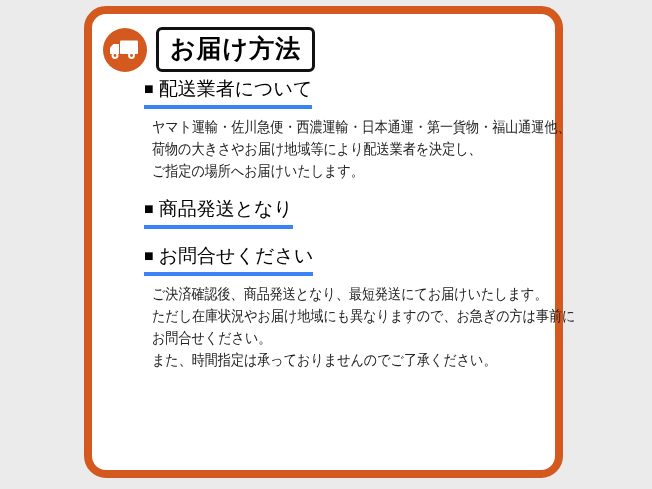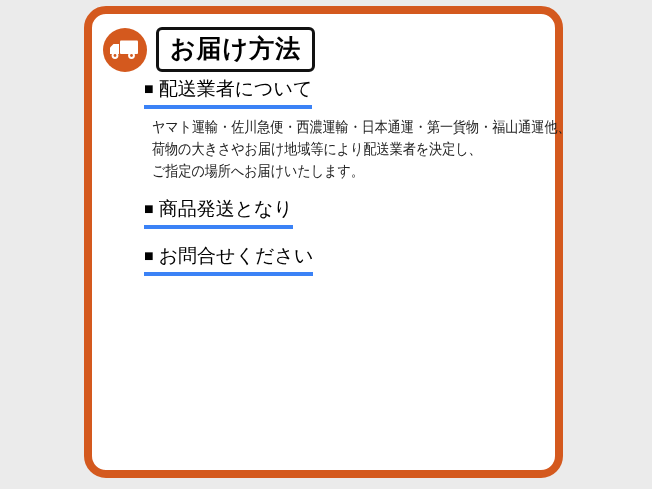--- a/index.html
+++ b/index.html
@@ -109,17 +109,23 @@
       <div class="section">
         <div class="section-heading">
           <span class="bullet">■</span><span>商品発送となり</span>
         </div>
       </div>
 
       <div class="section">
         <div class="section-heading">
           <span class="bullet">■</span><span>お問合せください</span>
         </div>
+        <div class="section-body">
+          <div class="line">ご決済確認後、商品発送となり、最短発送にてお届けいたします。</div>
+          <div class="line">ただし在庫状況やお届け地域にも異なりますので、お急ぎの方は事前に</div>
+          <div class="line">お問合せください。</div>
+          <div class="line">また、時間指定は承っておりませんのでご了承ください。</div>
+        </div>
       </div>
 
     </div>
   </div>
 </div>
 
 </body></html>

